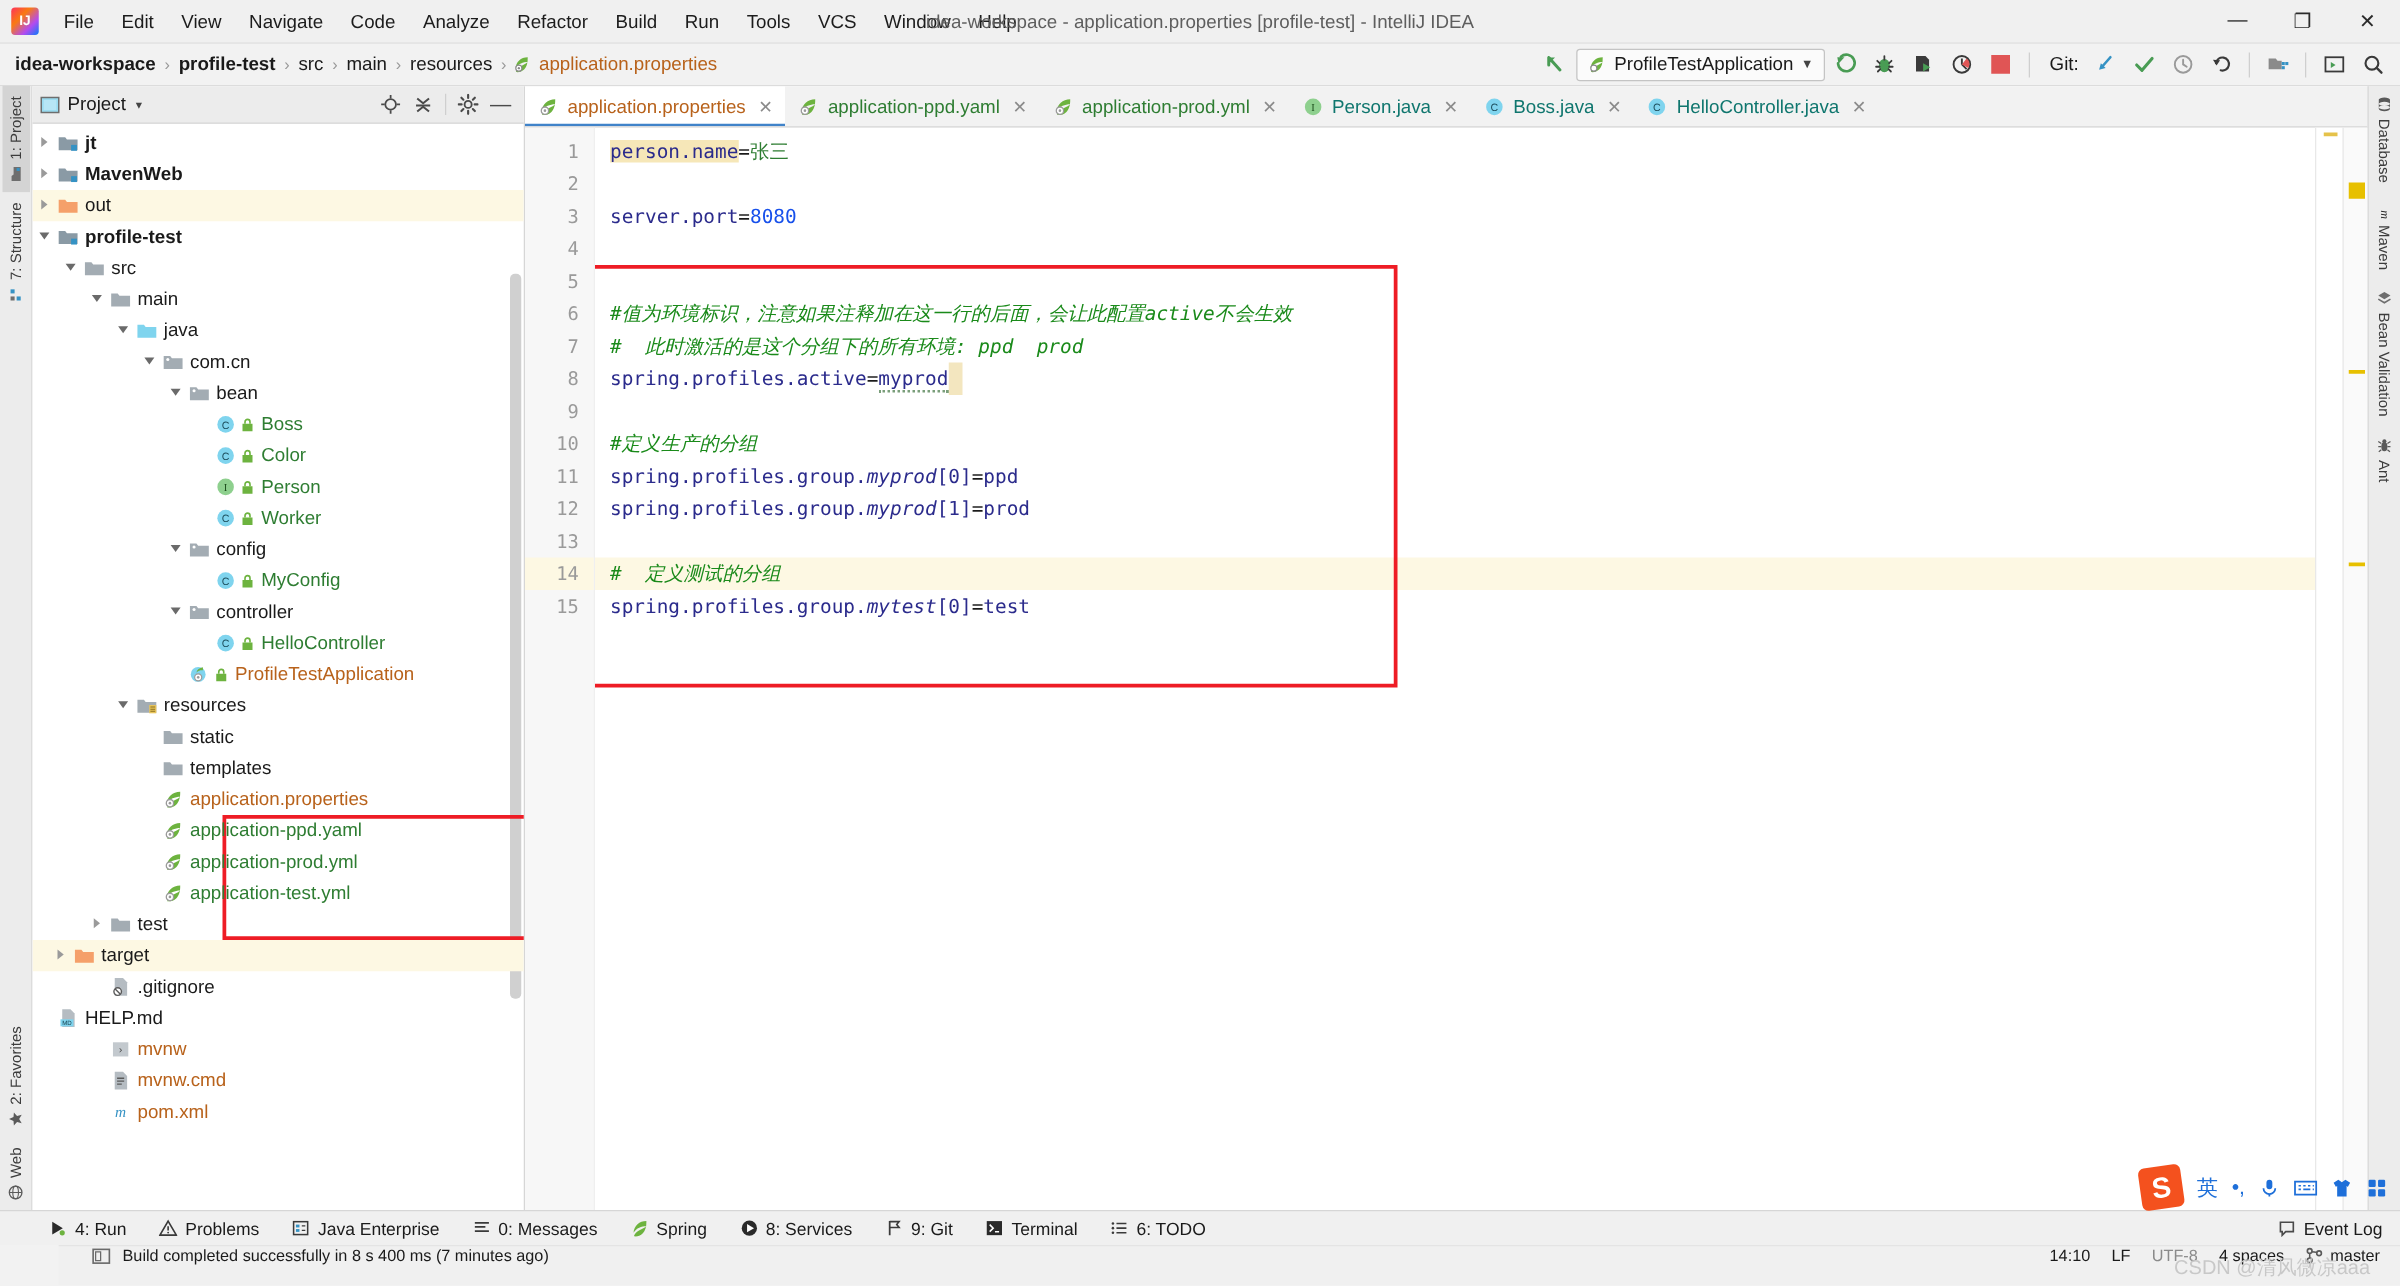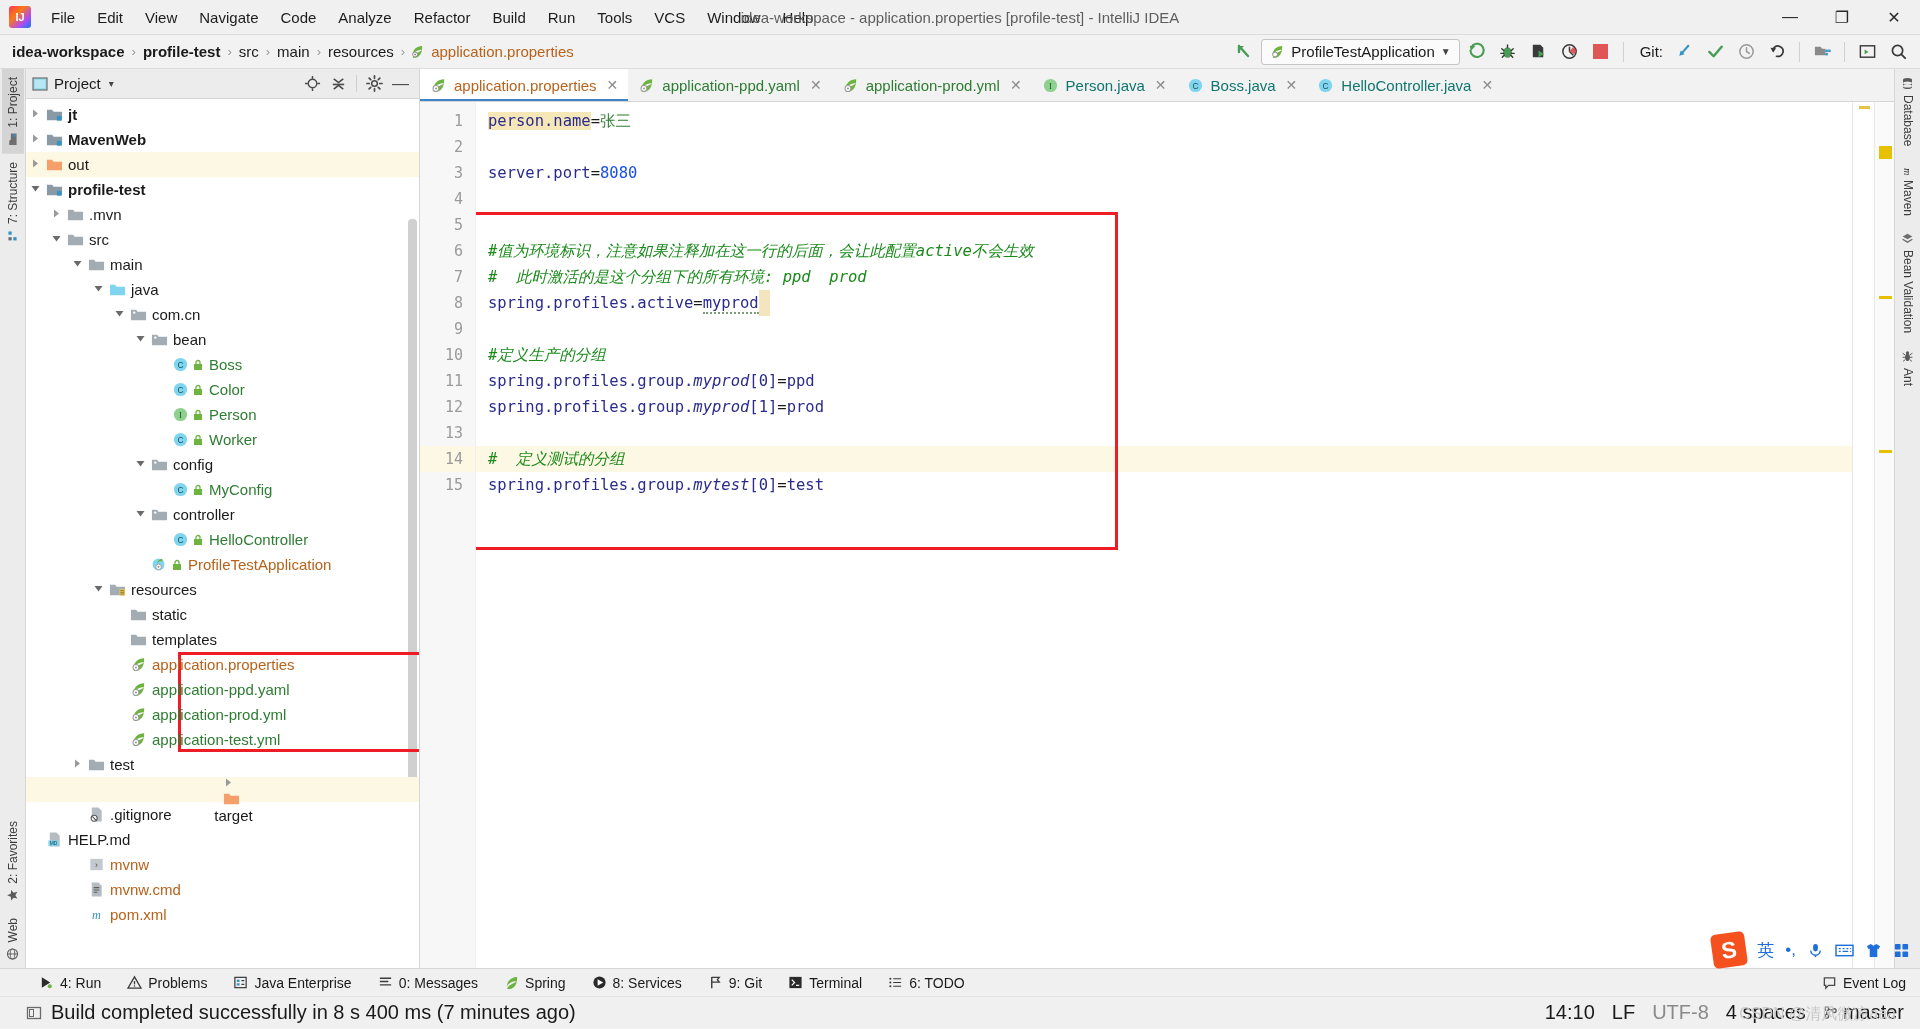--- a/index.html
+++ b/index.html
@@ -181,22 +181,22 @@
   }
 
   
   .bottombar {
     height:28px; background:#f0f0f0; display:flex; align-items:center;
     border-top:1px solid #d6d6d6; font-size:14px; padding-left:26px;
   }
   .bb-item { display:flex;gap:6px; padding:0 13px; white-space:nowrap;}
   .bb-right { margin-left:auto; display:flex;align-items:center;gap:6px; padding-right:14px;}
   .statusbar {
-    height:32px; background:#f0f0f0; display:flex; align-items:center;
-    font-size:20px; padding-left:26px; border-top:1px solid #e4e4e4;
+    height:32px; background:#f0f0f0; display:flex; align-items:flex-start;
+    font-size:13px; padding-left:26px; border-top:1px solid #e4e4e4;margin-left:47px;
   }
   .sb-right { margin-left:auto; display:flex;align-items:center;gap:17px;padding-right:16px;}
   .sb-dim { color:#8a8a8a; }
 
   
   .ime {
     position:absolute; right:10px; bottom:62px;
     display:flex; align-items:center; gap:11px;
     z-index:30;
   }
@@ -486,33 +486,20 @@
             <svg width="17" height="17" viewBox="0 0 18 18">
               <path d="M1 4 H6.5 L8 6 H17 V15 H1 Z" fill="#8a9aa5"></path>
               <rect x="11.5" y="10.5" width="5" height="5" fill="#3592c4"></rect>
             </svg>
           </span>
           <span class="tlabel b">profile-test</span>
         </div>
         <div class="trow" style="padding-left: 25px;">
           <span class="arrow">
             <svg width="11" height="11" viewBox="0 0 11 11">
-              <path d="M3 1.5 L8 5.5 L3 9.5 Z" fill="#9a9a9a"></path>
-            </svg>
-          </span>
-          <span>
-            <svg width="17" height="17" viewBox="0 0 18 18">
-              <path d="M1 4 H6.5 L8 6 H17 V15 H1 Z" fill="#a3acb3"></path>
-            </svg>
-          </span>
-          <span class="tlabel">.mvn</span>
-        </div>
-        <div class="trow" style="padding-left: 25px;">
-          <span class="arrow">
-            <svg width="11" height="11" viewBox="0 0 11 11">
               <path d="M1.5 3 L9.5 3 L5.5 8.5 Z" fill="#6a6a6a"></path>
             </svg>
           </span>
           <span>
             <svg width="17" height="17" viewBox="0 0 18 18">
               <path d="M1 4 H6.5 L8 6 H17 V15 H1 Z" fill="#a3acb3"></path>
             </svg>
           </span>
           <span class="tlabel">src</span>
         </div>
@@ -795,21 +782,21 @@
               <path d="M3 1.5 L8 5.5 L3 9.5 Z" fill="#9a9a9a"></path>
             </svg>
           </span>
           <span>
             <svg width="17" height="17" viewBox="0 0 18 18">
               <path d="M1 4 H6.5 L8 6 H17 V15 H1 Z" fill="#a3acb3"></path>
             </svg>
           </span>
           <span class="tlabel">test</span>
         </div>
-        <div class="trow hl" style="padding-left: 17px; flex-direction: column;">
+        <div class="trow hl" style="padding-left: 17px;">
           <span class="arrow">
             <svg width="11" height="11" viewBox="0 0 11 11">
               <path d="M3 1.5 L8 5.5 L3 9.5 Z" fill="#9a9a9a"></path>
             </svg>
           </span>
           <span>
             <svg width="17" height="17" viewBox="0 0 18 18">
               <path d="M1 4 H6.5 L8 6 H17 V15 H1 Z" fill="#f5a06a"></path>
             </svg>
           </span>

